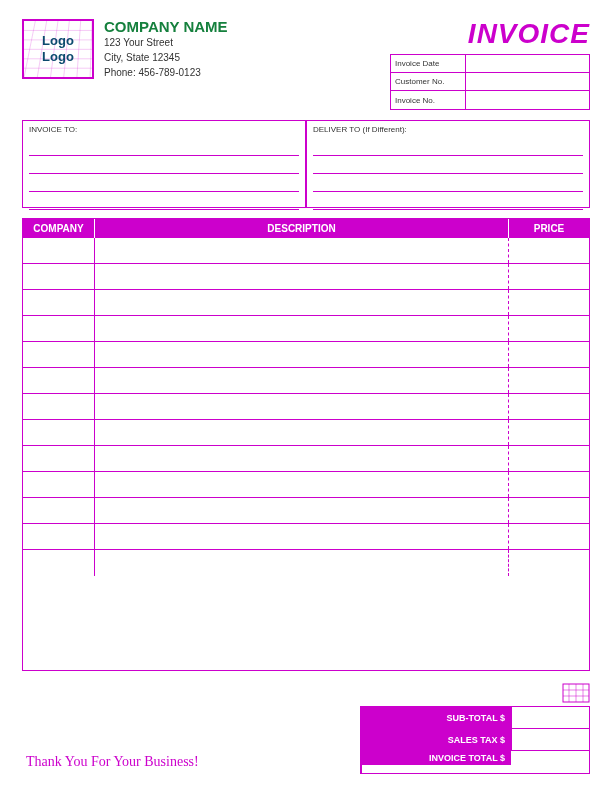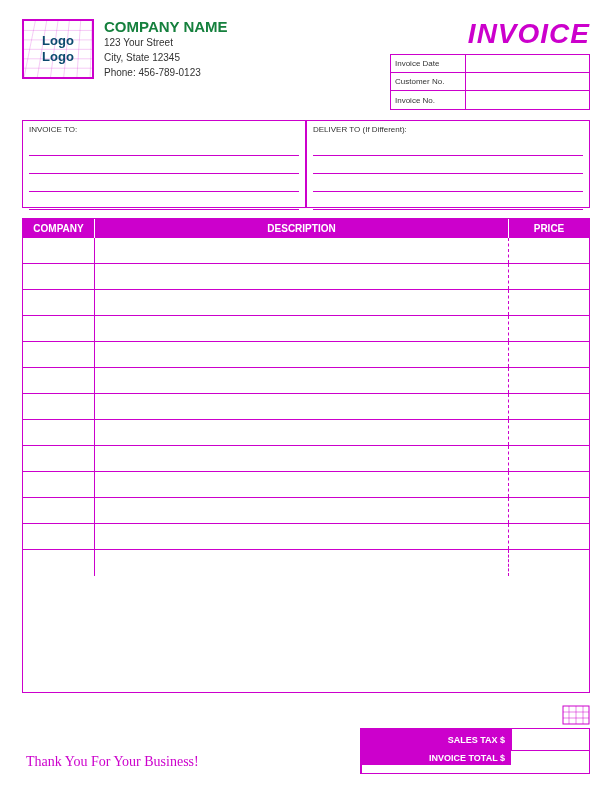--- a/index.html
+++ b/index.html
@@ -455,20 +455,24 @@
           <rect x="1" y="1" width="26" height="18" fill="none" stroke="#cc00cc" stroke-width="1"></rect>
           <line x1="1" y1="7" x2="27" y2="7" stroke="#cc00cc" stroke-width="0.5"></line>
           <line x1="1" y1="13" x2="27" y2="13" stroke="#cc00cc" stroke-width="0.5"></line>
           <line x1="7" y1="1" x2="7" y2="19" stroke="#cc00cc" stroke-width="0.5"></line>
           <line x1="14" y1="1" x2="14" y2="19" stroke="#cc00cc" stroke-width="0.5"></line>
           <line x1="21" y1="1" x2="21" y2="19" stroke="#cc00cc" stroke-width="0.5"></line>
         </svg>
       </div>
       <div class="totals-table">
         <div class="totals-row">
+          <div class="totals-label">SUB-TOTAL $</div>
+          <div class="totals-value"></div>
+        </div>
+        <div class="totals-row">
           <div class="totals-label">SALES TAX $</div>
           <div class="totals-value"></div>
         </div>
         <div class="totals-row">
           <div class="totals-label">INVOICE TOTAL $</div>
           <div class="totals-value"></div>
         </div>
       </div>
     </div>
   </div>

